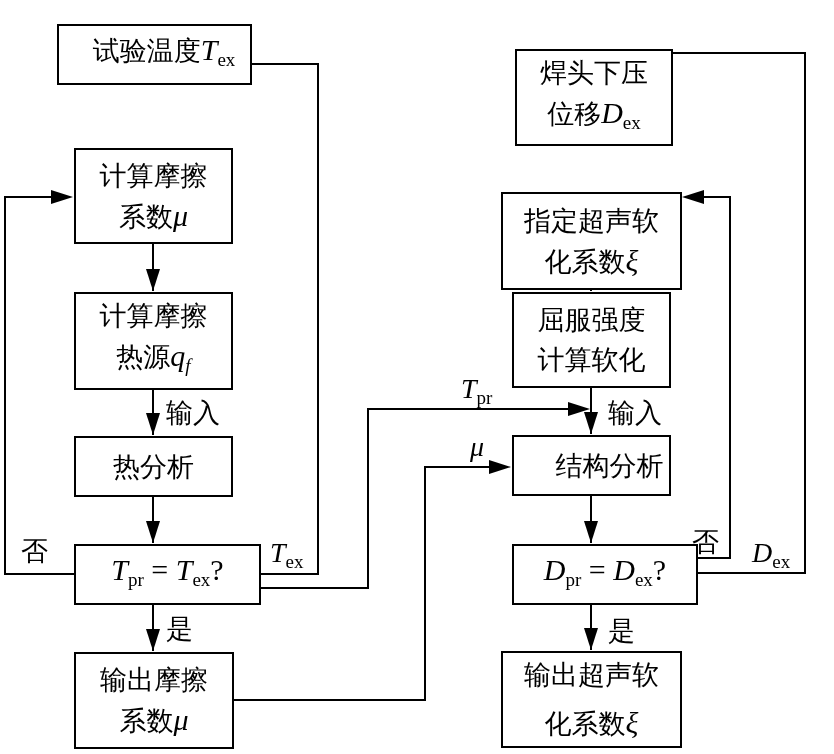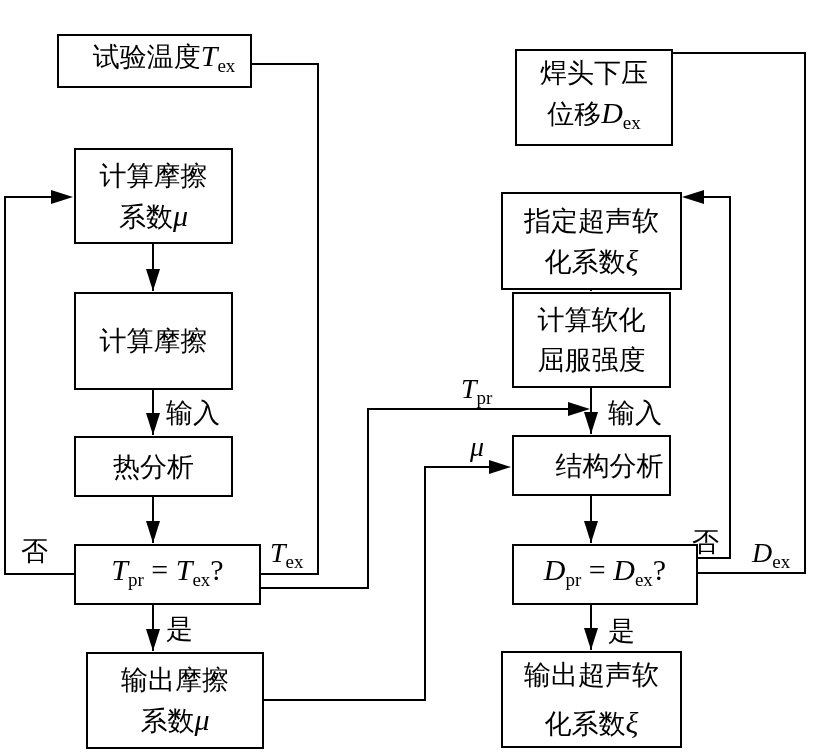--- a/index.html
+++ b/index.html
@@ -67,64 +67,65 @@
     <path d="M51,190 L51,204 L73,197 z"></path>
     <path d="M568,402 L568,416 L590,409 z"></path>
     <path d="M489,460 L489,474 L511,467 z"></path>
 
     <path d="M255,567 L255,581 L233,574 z"></path>
     <path d="M704,190 L704,204 L682,197 z"></path>
     <path d="M693,566 L693,580 L671,573 z"></path>
   </g>
 </svg>
 
-<div class="box" style="left:57px;top:34px;width:195px;height:54px;padding-left:19px;">
+<div class="box" style="left:57px;top:24px;width:195px;height:61px;padding-left:19px;">
   <div><span class="cn">试验温度</span><span class="it">T</span><span class="sub">ex</span></div>
 </div>
 
 <div class="box" style="left:74px;top:148px;width:159px;height:96px;">
   <div class="cn">计算摩擦</div>
   <div><span class="cn">系数</span><span class="it">μ</span></div>
 </div>
 
 <div class="box" style="left:74px;top:292px;width:159px;height:98px;">
   <div class="cn">计算摩擦</div>
+  <div><span class="cn">热源</span><span class="it">q</span><span class="sub it" style="font-style:italic">f</span></div>
 </div>
 
 <div class="box" style="left:74px;top:436px;width:159px;height:61px;">
   <div class="cn">热分析</div>
 </div>
 
 <div class="box" style="left:74px;top:544px;width:187px;height:61px;">
   <div><span class="it">T</span><span class="sub">pr</span><span style="white-space:pre"> = </span><span class="it">T</span><span class="sub">ex</span><span>?</span></div>
 </div>
 
-<div class="box" style="left:86px;top:652px;width:178px;height:97px;">
+<div class="box" style="left:74px;top:652px;width:160px;height:97px;">
   <div class="cn">输出摩擦</div>
   <div><span class="cn">系数</span><span class="it">μ</span></div>
 </div>
 
 <div class="lbl cn" style="left:166px;top:398px;">输入</div>
 <div class="lbl cn" style="left:21px;top:536px;">否</div>
 <div class="lbl cn" style="left:166px;top:614px;">是</div>
 <div class="lbl" style="left:270px;top:538px;"><span class="it">T</span><span class="sub">ex</span></div>
 
 <div class="box" style="left:515px;top:5px;width:158px;height:97px;margin-top:44px;">
   <div class="cn">焊头下压</div>
   <div><span class="cn">位移</span><span class="it">D</span><span class="sub">ex</span></div>
 </div>
 
 <div class="box" style="left:501px;top:148px;width:181px;height:98px;margin-top:44px;">
   <div class="cn">指定超声软</div>
   <div><span class="cn">化系数</span><span class="it">ξ</span></div>
 </div>
 
 <div class="box" style="left:512px;top:292px;width:159px;height:96px;">
+  <div class="cn">屈服强度</div>
   <div class="cn">计算软化</div>
-  <div class="cn">屈服强度</div>
 </div>
 
 <div class="box" style="left:512px;top:435px;width:159px;height:61px;padding-left:36px;">
   <div class="cn">结构分析</div>
 </div>
 
 <div class="box" style="left:512px;top:544px;width:186px;height:61px;">
   <div><span class="it">D</span><span class="sub">pr</span><span style="white-space:pre"> = </span><span class="it">D</span><span class="sub">ex</span><span>?</span></div>
 </div>
 

